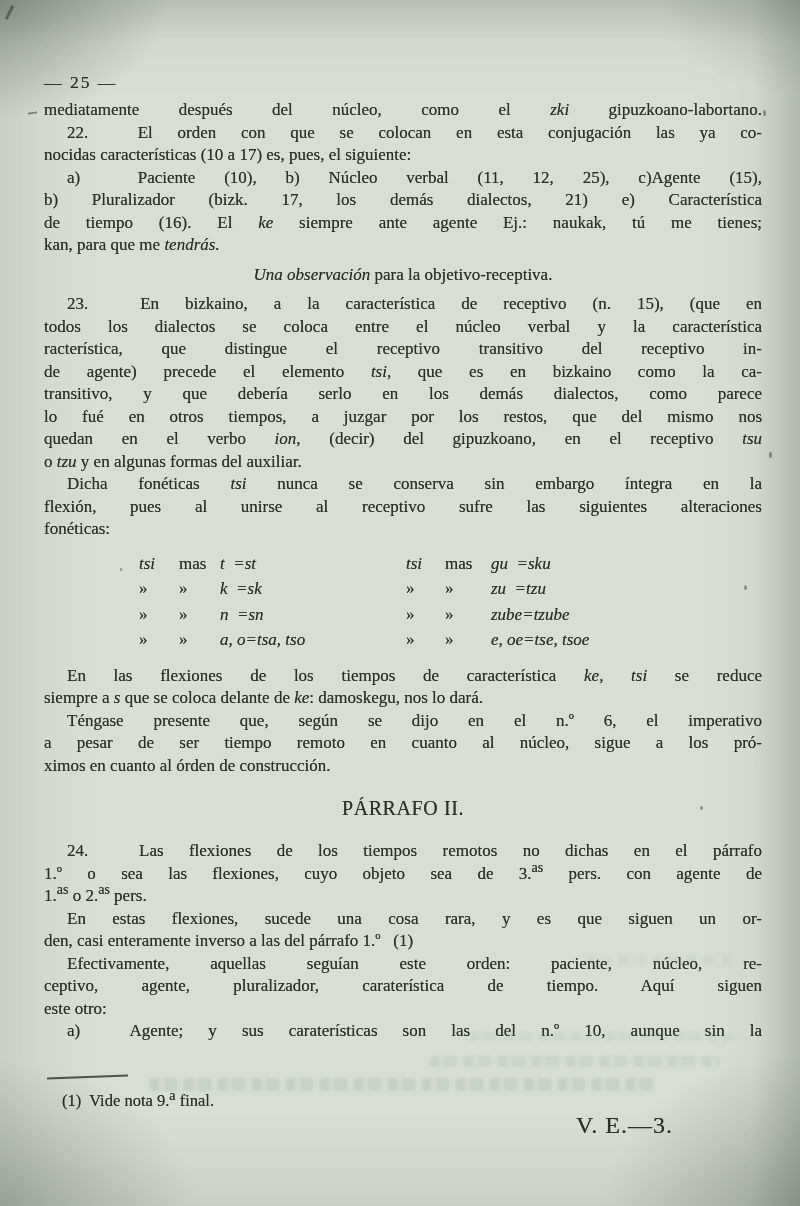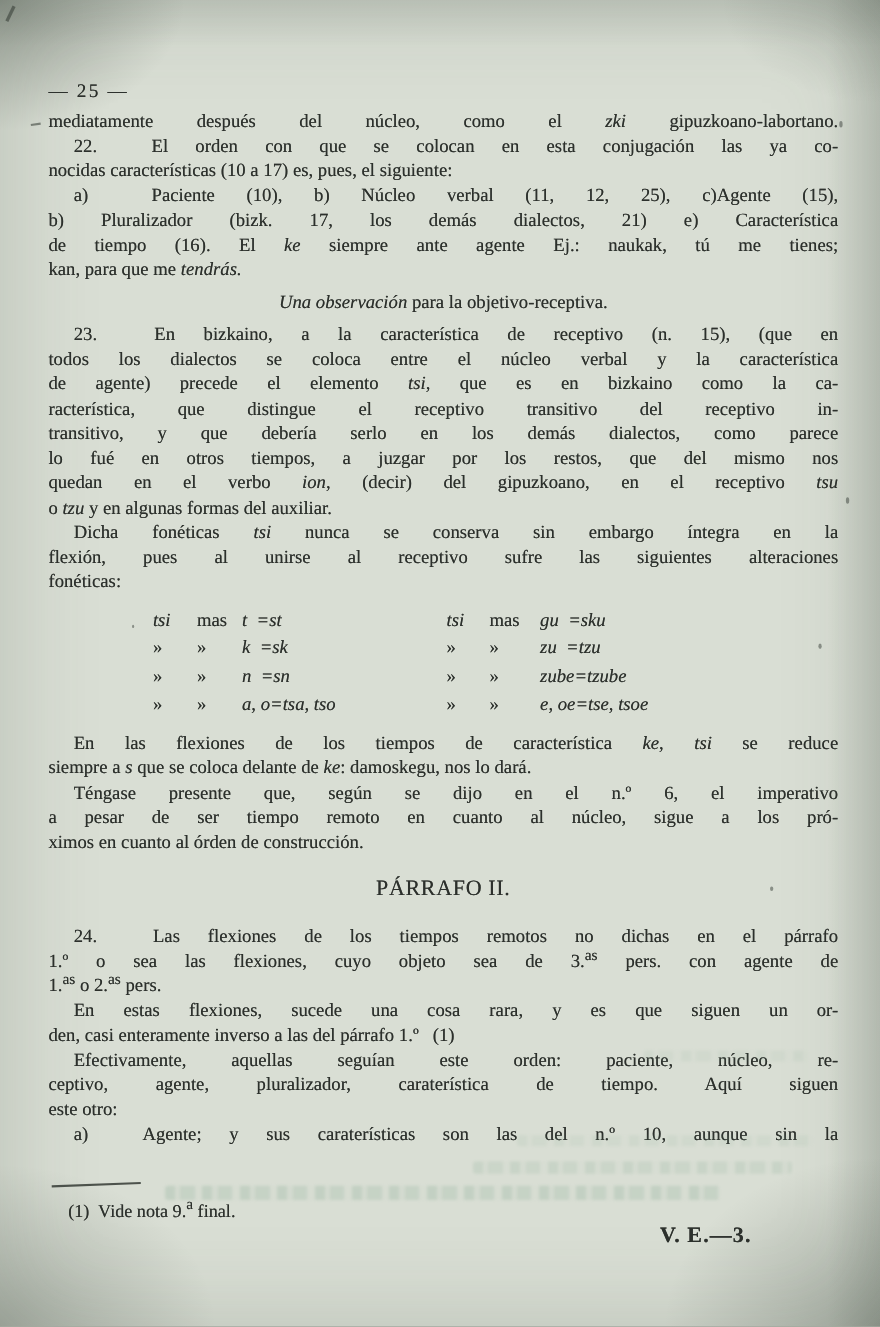--- a/index.html
+++ b/index.html
@@ -29,21 +29,21 @@
   .line.heading2{text-align:right;text-align-last:center;font-size:20px;line-height:27px;
     margin:18px 0;letter-spacing:.6px}
   i{font-style:italic}
   sup{font-size:14px;line-height:0;vertical-align:super}
   .vtable{margin:10px 0 12px 95px;font-size:17px;line-height:25.5px}
   .vrow{display:grid;grid-template-columns:40px 41px 186px 39px 46px auto}
   .footrule{position:absolute;left:47px;top:1076px;width:81px;height:2px;
     background:rgba(52,58,52,.85);transform:rotate(-2.2deg)}
   .footnote{position:absolute;left:62px;top:1091px;font-size:16.5px;
     text-shadow:0 0 .6px rgba(44,48,44,.72)}
-  .sig{position:absolute;left:600px;top:1112px;font-size:20px;font-weight:bold;
+  .sig{position:absolute;left:576px;top:1112px;font-size:24px;font-weight:normal;
     letter-spacing:1px;text-shadow:0 0 .6px rgba(44,48,44,.8)}
   .bleed{position:absolute;filter:blur(1.6px);border-radius:3px;
     background:repeating-linear-gradient(90deg,
       var(--bleedc,rgba(125,165,140,.40)) 0 9px, rgba(125,165,140,.10) 9px 14px,
       rgba(125,165,140,.34) 14px 27px, rgba(125,165,140,.05) 27px 34px)}
   .b1{top:1078px;left:150px;width:505px;height:13px;opacity:.60}
   .b2{top:1056px;left:430px;width:290px;height:11px;opacity:.45}
   .b3{top:1032px;left:470px;width:270px;height:10px;opacity:.28}
   .b4{top:955px;left:585px;width:150px;height:10px;opacity:.25}
   .mark{position:absolute;background:rgba(50,56,50,.55)}
@@ -66,22 +66,22 @@
       <div class="line j"><span>mediatamente después del núcleo, como el </span><i>zki</i><span> gipuzkoano-labortano.</span></div>
       <div class="line ind j"><span>22.&nbsp; El orden con que se colocan en esta conjugación las ya co-</span></div>
       <div class="line"><span>nocidas características (10 a 17) es, pues, el siguiente:</span></div>
       <div class="line ind j"><span>a)&nbsp; Paciente (10), b) Núcleo verbal (11, 12, 25), c)Agente (15),</span></div>
       <div class="line j"><span>b) Pluralizador (bizk. 17, los demás dialectos, 21) e) Característica</span></div>
       <div class="line j"><span>de tiempo (16). El </span><i>ke</i><span> siempre ante agente Ej.: naukak, tú me tienes;</span></div>
       <div class="line"><span>kan, para que me </span><i>tendrás.</i></div>
       <div class="line center"><i>Una observación</i><span> para la objetivo-receptiva.</span></div>
       <div class="line ind j"><span>23.&nbsp; En bizkaino, a la característica de receptivo (n. 15), (que en</span></div>
       <div class="line j"><span>todos los dialectos se coloca entre el núcleo verbal y la característica</span></div>
+      <div class="line j"><span>racterística, que distingue el receptivo transitivo del receptivo in-</span></div>
       <div class="line j"><span>de agente) precede el elemento </span><i>tsi,</i><span> que es en bizkaino como la ca-</span></div>
-      <div class="line j"><span>racterística, que distingue el receptivo transitivo del receptivo in-</span></div>
       <div class="line j"><span>transitivo, y que debería serlo en los demás dialectos, como parece</span></div>
       <div class="line j"><span>lo fué en otros tiempos, a juzgar por los restos, que del mismo nos</span></div>
       <div class="line j"><span>quedan en el verbo </span><i>ion,</i><span> (decir) del gipuzkoano, en el receptivo </span><i>tsu</i></div>
       <div class="line"><span>o </span><i>tzu</i><span> y en algunas formas del auxiliar.</span></div>
       <div class="line ind j"><span>Dicha fonéticas </span><i>tsi</i><span> nunca se conserva sin embargo íntegra en la</span></div>
       <div class="line j"><span>flexión, pues al unirse al receptivo sufre las siguientes alteraciones</span></div>
       <div class="line"><span>fonéticas:</span></div>
       <div class="vtable">
         <div class="vrow">
           <div class="vcell"><i>tsi</i></div>

